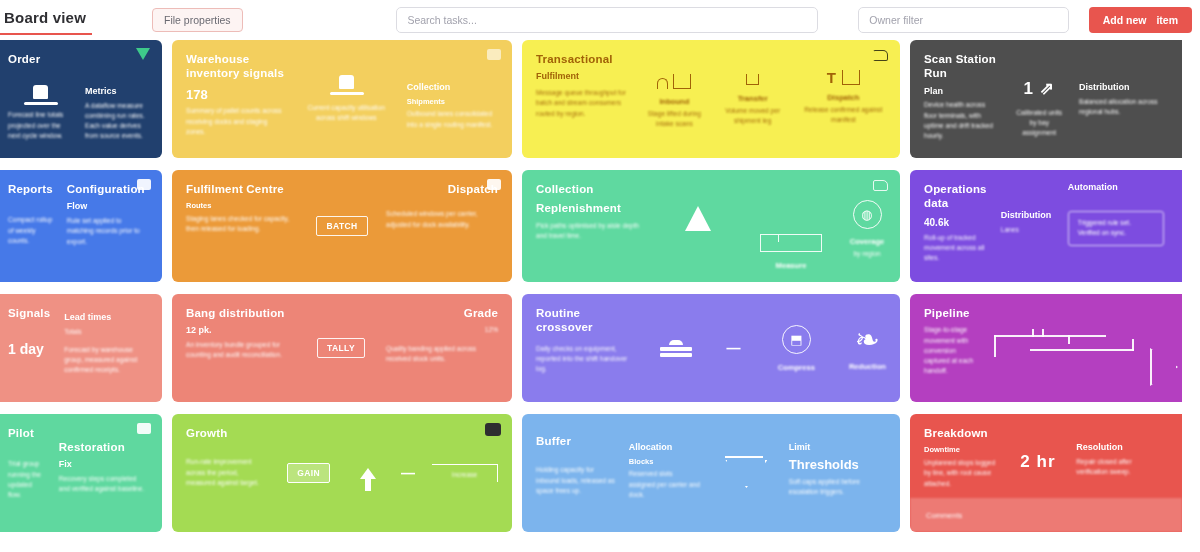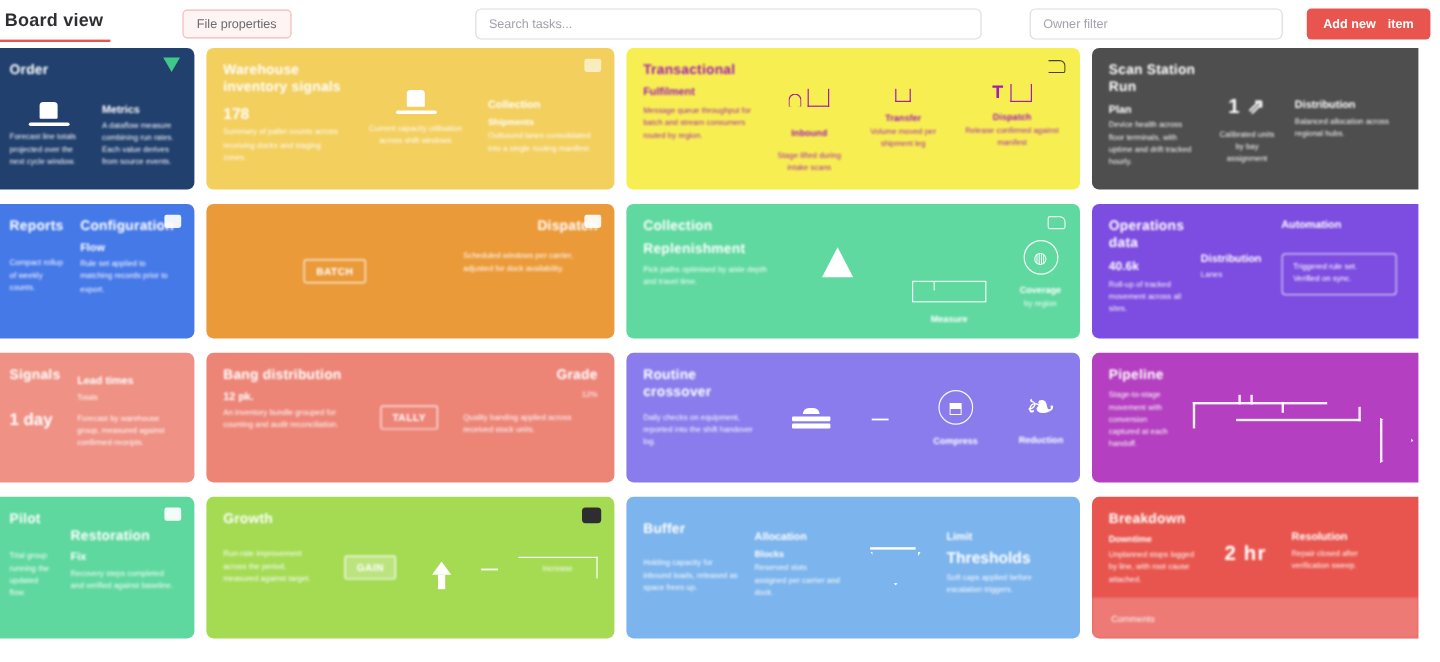--- a/index.html
+++ b/index.html
@@ -307,28 +307,28 @@
           <span class="g-lamp"></span>
           <div class="c-cap" style="margin-top:8px;max-width:110px">Current capacity utilisation across shift windows</div>
         </div>
         <div class="col" style="width:108px;padding-top:30px">
           <div class="c-sub">Collection</div>
           <div class="c-sub" style="font-size:7.5px">Shipments</div>
           <div class="c-body">Outbound lanes consolidated into a single routing manifest.</div>
         </div>
       </div>
 
-      <div class="card w-c" style="background:#f7ef52;color:#a21caf">
+      <div class="card w-c" style="background:#f7ef52;color:#a16207">
         <div class="flagicon"></div>
         <div class="col" style="width:116px">
           <div class="c-title">Transactional</div>
           <div class="c-sub">Fulfilment</div>
           <div class="c-body" style="margin-top:2px">Message queue throughput for batch and stream consumers routed by region.</div>
         </div>
-        <div class="col center" style="width:74px;justify-content:space-between;padding-top:22px">
+        <div class="col center" style="width:74px;justify-content:flex-start;padding-top:22px">
           <div style="display:flex;align-items:flex-end;gap:5px">
             <span class="g-arc"></span>
             <span class="g-bucket"></span>
           </div>
           <div class="c-label" style="margin-top:5px">Inbound</div>
           <div class="c-cap">Stage lifted during intake scans</div>
         </div>
         <div class="col center" style="width:84px;justify-content:flex-start;padding-top:22px">
           <span class="g-bucket-s"></span>
           <div class="c-label" style="margin-top:6px">Transfer</div>
@@ -371,20 +371,25 @@
         </div>
         <div class="col grow">
           <div class="c-title">Configuration</div>
           <div class="c-sub">Flow</div>
           <div class="c-body">Rule set applied to matching records prior to export.</div>
         </div>
       </div>
 
       <div class="card w-b" style="background:#eb9a39">
         <div class="badge sq-light"></div>
+        <div class="col" style="width:112px">
+          <div class="c-title">Fulfilment Centre</div>
+          <div class="c-sub" style="font-size:7.5px">Routes</div>
+          <div class="c-body">Staging lanes checked for capacity, then released for loading.</div>
+        </div>
         <div class="col center grow">
           <div class="g-box">BATCH</div>
         </div>
         <div class="col" style="width:112px">
           <div class="c-title" style="text-align:right">Dispatch</div>
           <div class="c-body" style="margin-top:8px">Scheduled windows per carrier, adjusted for dock availability.</div>
         </div>
       </div>
 
       <div class="card w-c" style="background:#5fd9a0">

